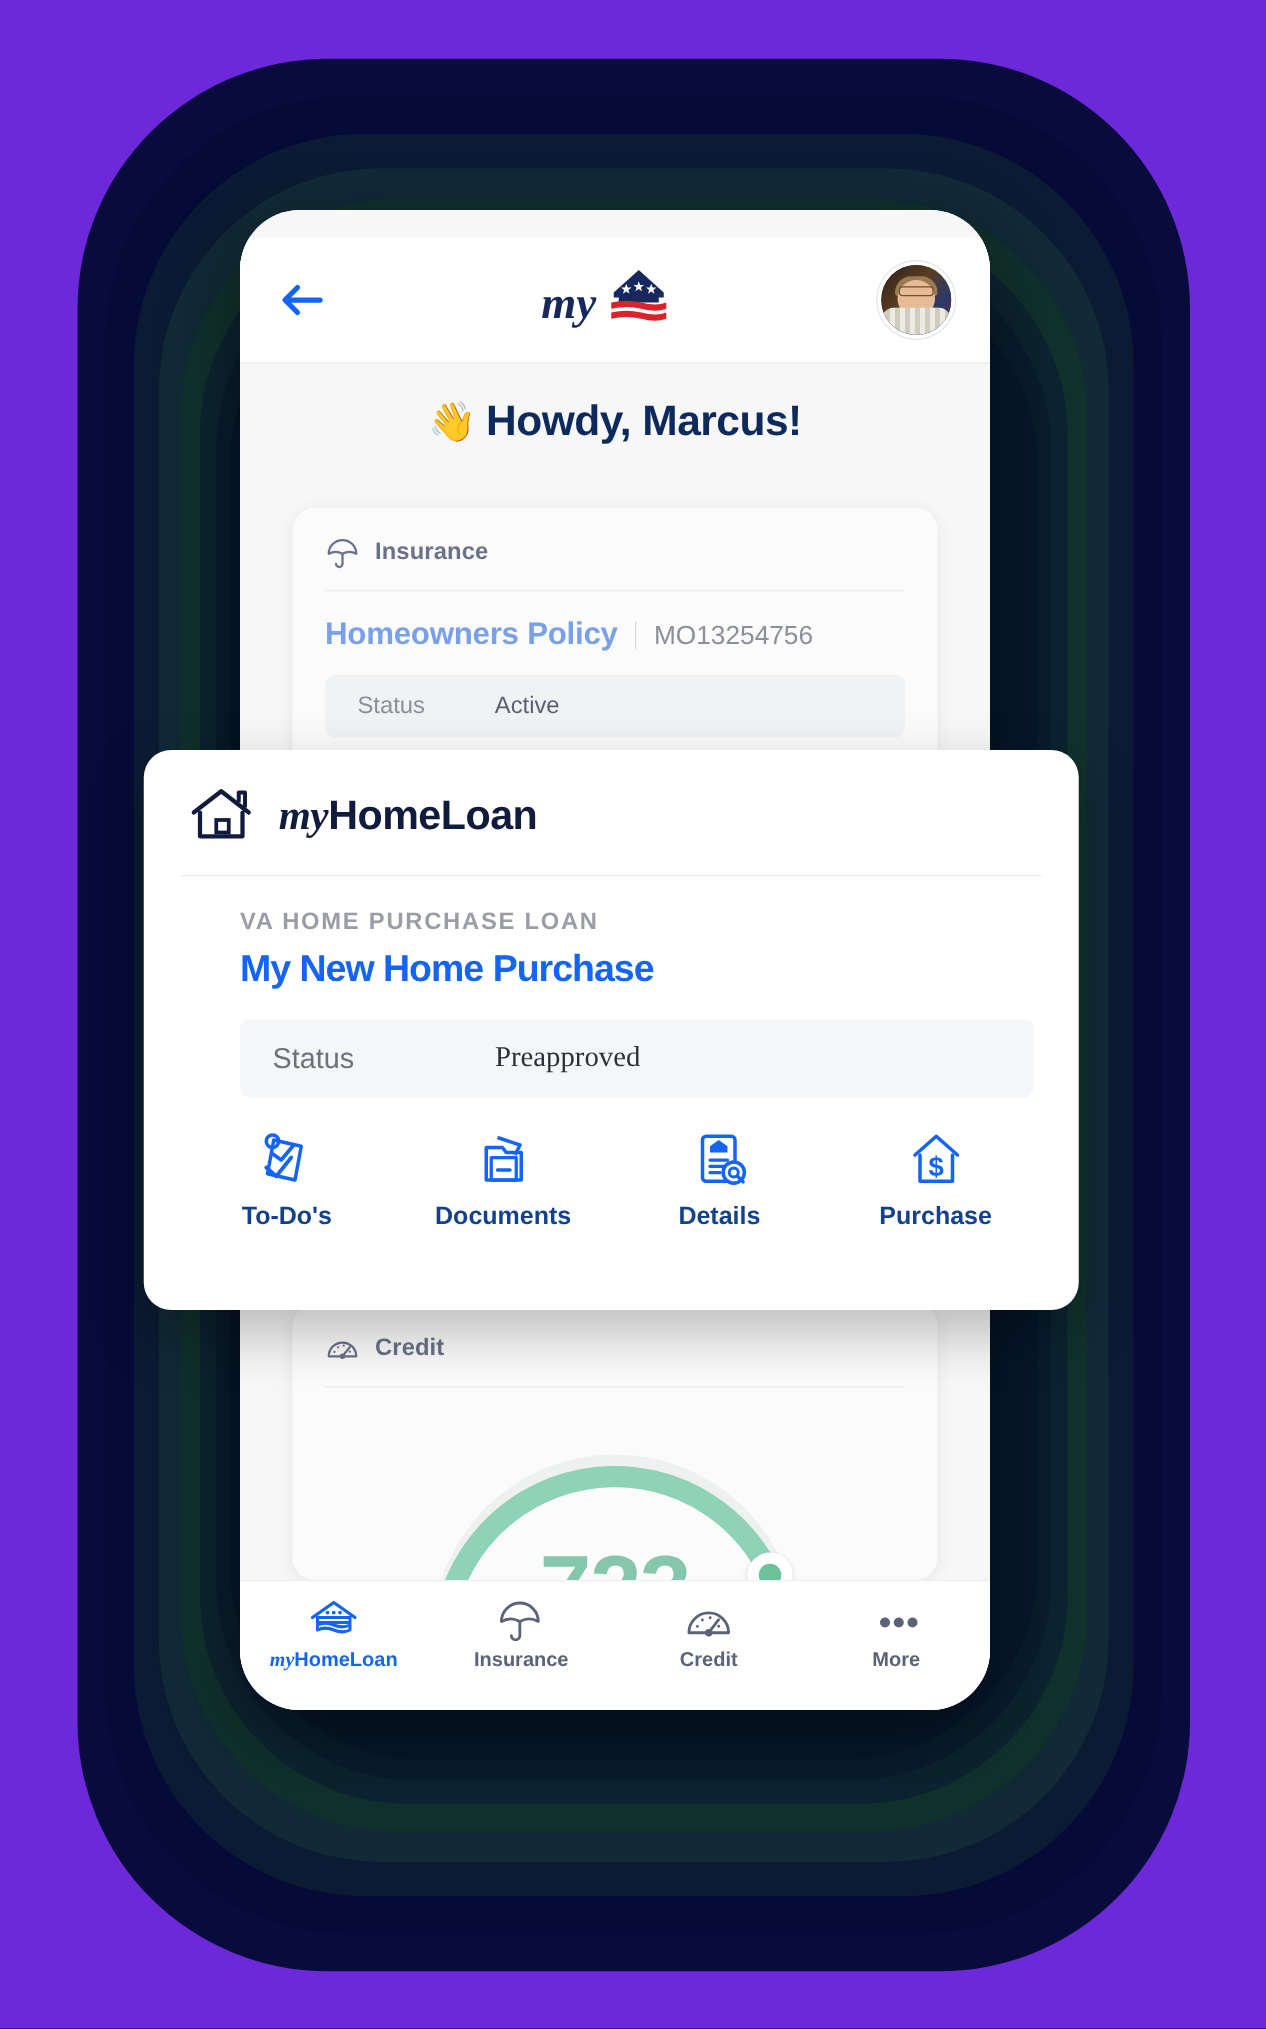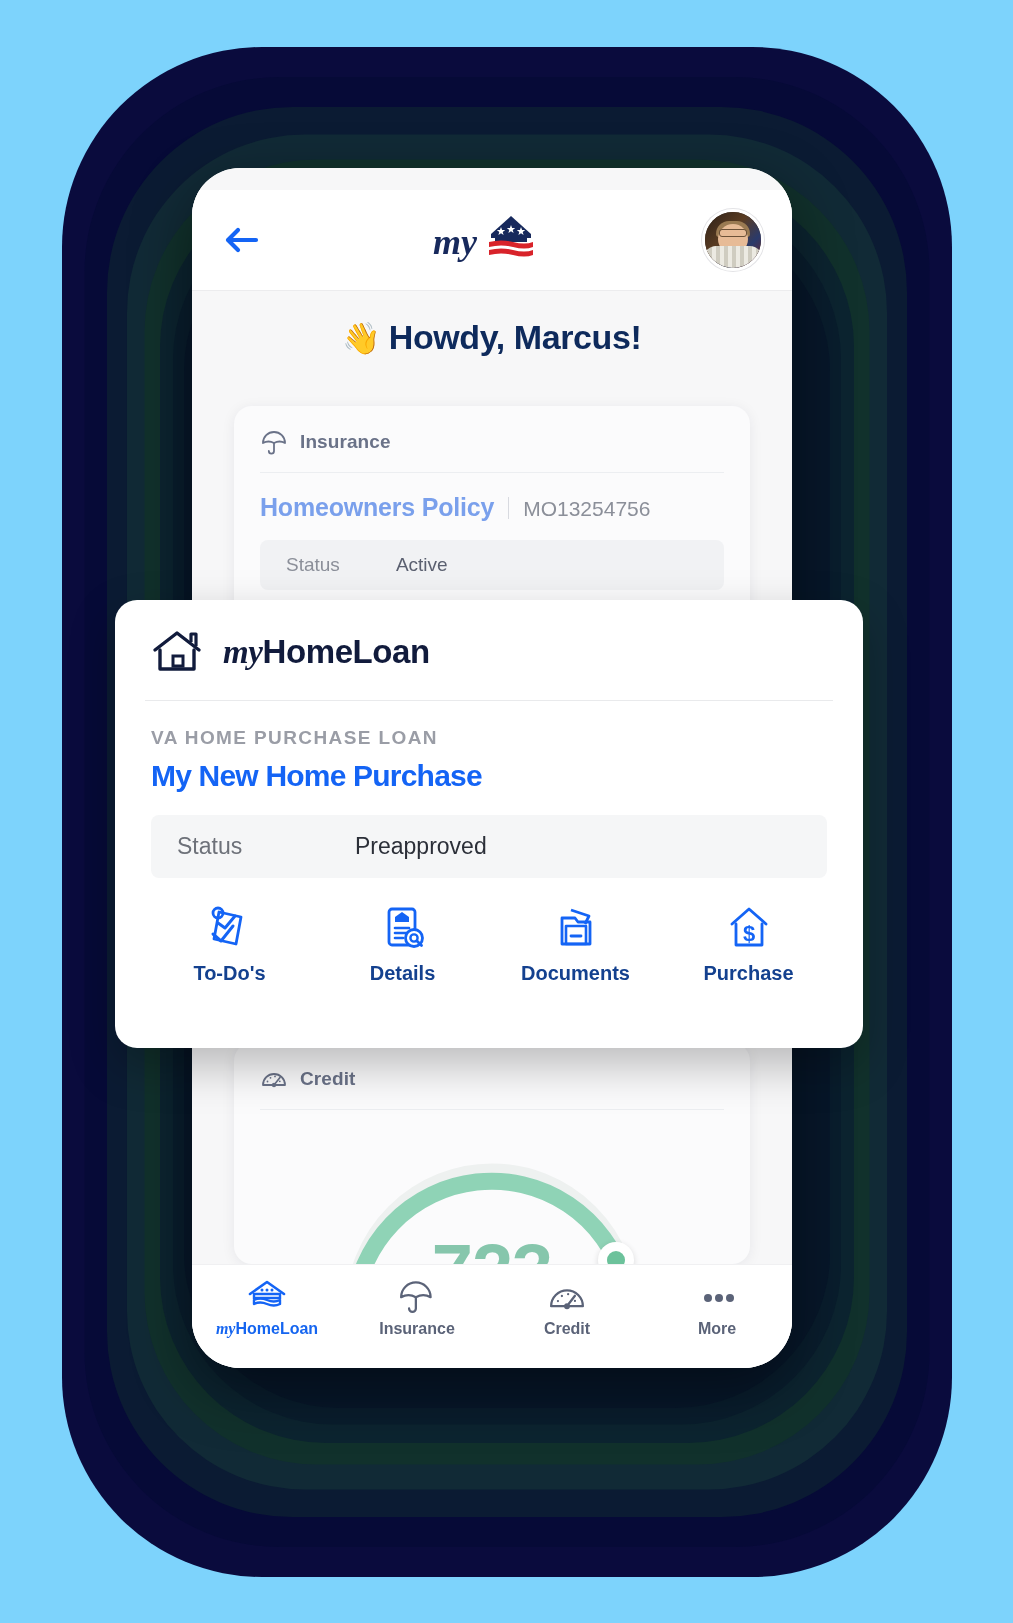--- a/index.html
+++ b/index.html
@@ -2,21 +2,21 @@
 <html><head>
 <meta charset="utf-8">
 <style>
   * { margin:0; padding:0; box-sizing:border-box; }
   html, body {
     width:1013px; height:1623px;
     background:#000000;
     font-family:"Liberation Sans", sans-serif;
     overflow:hidden;
   }
-  #stage { position:relative; width:1013px; height:1623px; background:#7dd3fc; }
+  #stage { position:relative; width:1013px; height:1623px; background:#6d28d9; }
 
   
   .glow {
     position:absolute; left:50%; top:50%;
     transform:translate(-50%,-50%);
     border-radius:170px;
   }
   .g1 { width:890px; height:1530px; background:#0a0b3d; border-radius:200px; }
   .g2 { width:845px; height:1470px; background:#060a37; border-radius:195px; }
   .g3 { width:800px; height:1410px; background:#0b1b33; border-radius:185px; }
@@ -121,26 +121,26 @@
   .loan-card {
     position:absolute; left:115px; top:600px; width:748px; height:448px;
     background:#ffffff; border-radius:22px;
     box-shadow:0 18px 46px rgba(0,0,0,.26);
     overflow:hidden;
   }
   .loan-head { display:flex; align-items:center; gap:16px; padding:28px 36px 24px 36px; }
   .loan-brand { font-size:33px; font-weight:bold; color:#111b3c; letter-spacing:-.4px; }
   .loan-brand .it { font-style:italic; font-family:"Liberation Serif", serif; font-weight:bold; }
   .loan-div { height:1px; background:#e9eaec; margin:0 30px; }
-  .loan-body { padding:26px 36px 0 36px; }
+  .loan-body { padding:26px 36px 0 36px;margin-left:41px; }
   .loan-kicker { font-size:19px; font-weight:bold; color:#9a9da6; letter-spacing:1.4px; }
   .loan-title { font-size:30px; font-weight:bold; color:#1464f5; letter-spacing:-.8px; margin-top:10px; }
   .loan-status { margin-top:22px; background:#f5f6f7; border-radius:8px; padding:18px 26px; display:flex; }
   .loan-status .lbl { font-size:23px; color:#6d7179; width:178px; }
-  .loan-status .val { font-size:23px; color:#2b2f38; }
+  .loan-status .val { font-size:23px; color:#2b2f38;font-family:Liberation Serif, serif; }
   .loan-actions { display:flex; padding:26px 28px 0 28px; }
   .act { flex:1; display:flex; flex-direction:column; align-items:center; gap:10px; cursor:pointer; }
   .act-label { font-size:20px; font-weight:bold; color:#14418f; }
 </style>
 </head>
 <body>
 
 <div id="stage">
 
   <div class="glow g1"></div>
@@ -328,50 +328,50 @@
     <div class="loan-actions">
 
       <div class="act">
         <svg width="54" height="48" viewBox="0 0 54 48">
           <path d="M16 8 L38 13 L33 40 L11 35 Z" fill="none" stroke="#1464f5" stroke-width="2.8" stroke-linejoin="round"></path>
           <path d="M15 19 L22 24 L32 12" fill="none" stroke="#1464f5" stroke-width="3" stroke-linecap="round" stroke-linejoin="round"></path>
           <circle cx="15" cy="9" r="5" fill="none" stroke="#1464f5" stroke-width="2.8"></circle>
           <path d="M10 30 L18 37 L30 22" fill="none" stroke="#1464f5" stroke-width="3" stroke-linecap="round" stroke-linejoin="round"></path>
         </svg>
         <span class="act-label">To-Do's</span>
+      </div>
+
+      <div class="act">
+        <svg width="54" height="48" viewBox="0 0 54 48">
+          <path d="M22 6 L40 12 L36 20" fill="none" stroke="#1464f5" stroke-width="2.8" stroke-linejoin="round"></path>
+          <path d="M13 14 h13 l3 4 h12 v22 H13 z" fill="none" stroke="#1464f5" stroke-width="2.8" stroke-linejoin="round"></path>
+          <path d="M17 22 h20 v18 H17 z" fill="none" stroke="#1464f5" stroke-width="2.6" stroke-linejoin="round"></path>
+          <path d="M22 32 h10" stroke="#1464f5" stroke-width="2.8" stroke-linecap="round"></path>
+        </svg>
+        <span class="act-label">Documents</span>
       </div>
 
       <div class="act">
         <svg width="54" height="48" viewBox="0 0 54 48">
           <rect x="13" y="5" width="26" height="36" rx="3" fill="none" stroke="#1464f5" stroke-width="2.8"></rect>
           <path d="M19 13 L26 8 L33 13 v5 H19 z" fill="#1464f5"></path>
           <g stroke="#1464f5" stroke-width="2.6" stroke-linecap="round">
             <path d="M19 24 H33"></path>
               <path d="M19 29 H31"></path>
               <path d="M19 34 H27"></path>
           </g>
           <circle cx="38" cy="34" r="8.5" fill="#ffffff" stroke="#1464f5" stroke-width="2.8"></circle>
           <circle cx="38" cy="34" r="3.6" fill="none" stroke="#1464f5" stroke-width="2.4"></circle>
           <path d="M41 37 L45.5 41.5" stroke="#1464f5" stroke-width="2.8" stroke-linecap="round"></path>
         </svg>
         <span class="act-label">Details</span>
       </div>
 
       <div class="act">
         <svg width="54" height="48" viewBox="0 0 54 48">
-          <path d="M22 6 L40 12 L36 20" fill="none" stroke="#1464f5" stroke-width="2.8" stroke-linejoin="round"></path>
-          <path d="M13 14 h13 l3 4 h12 v22 H13 z" fill="none" stroke="#1464f5" stroke-width="2.8" stroke-linejoin="round"></path>
-          <path d="M17 22 h20 v18 H17 z" fill="none" stroke="#1464f5" stroke-width="2.6" stroke-linejoin="round"></path>
-          <path d="M22 32 h10" stroke="#1464f5" stroke-width="2.8" stroke-linecap="round"></path>
-        </svg>
-        <span class="act-label">Documents</span>
-      </div>
-
-      <div class="act">
-        <svg width="54" height="48" viewBox="0 0 54 48">
           <path d="M10 20 L27 5 L44 20" fill="none" stroke="#1464f5" stroke-width="2.8" stroke-linejoin="round" stroke-linecap="round"></path>
           <path d="M14 20 V41 H40 V20" fill="none" stroke="#1464f5" stroke-width="2.8" stroke-linejoin="round" stroke-linecap="round"></path>
           <text x="27" y="37" text-anchor="middle" font-family="Liberation Sans, sans-serif" font-size="22" font-weight="bold" fill="#1464f5">$</text>
         </svg>
         <span class="act-label">Purchase</span>
       </div>
 
     </div>
   </div>
 

